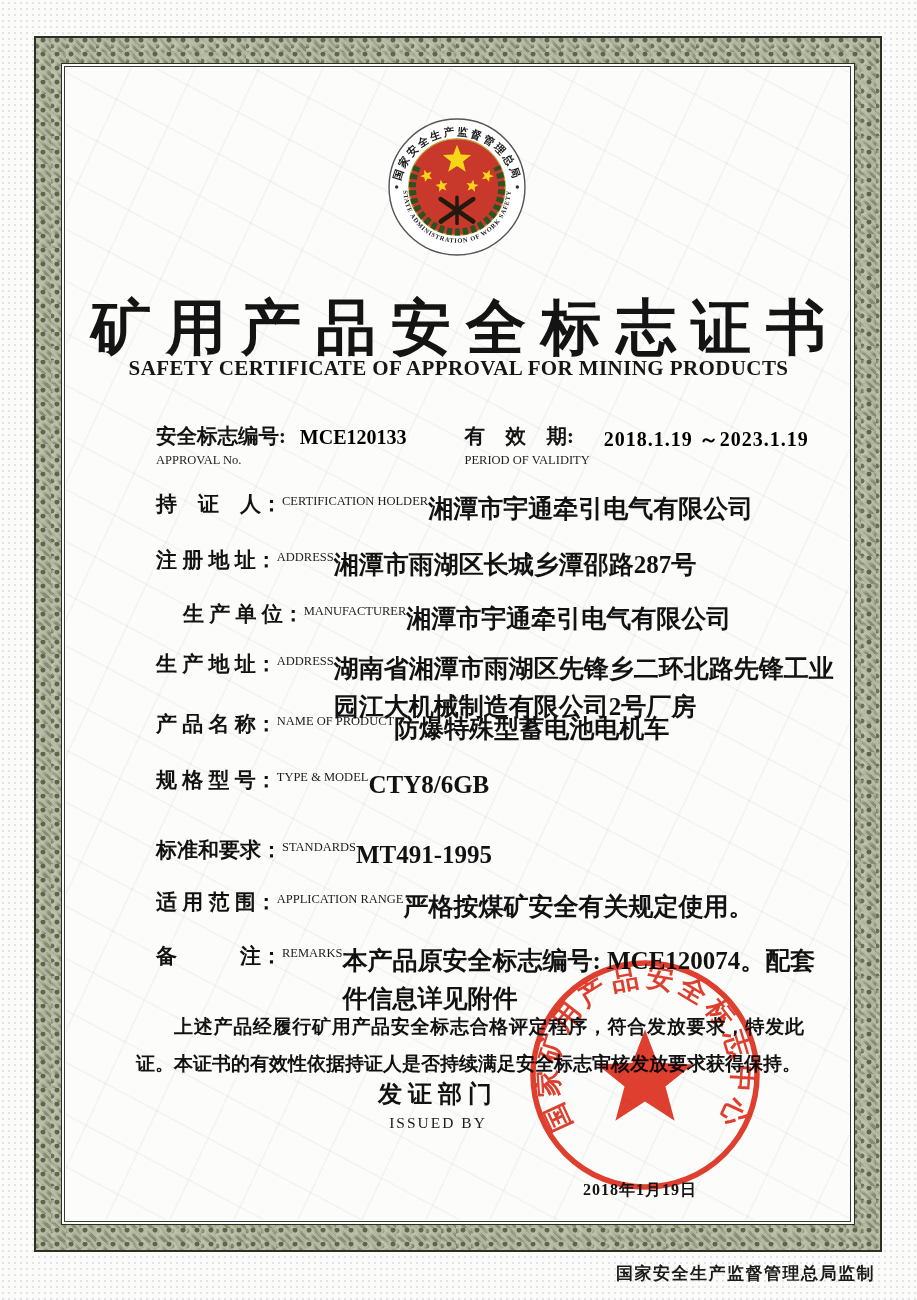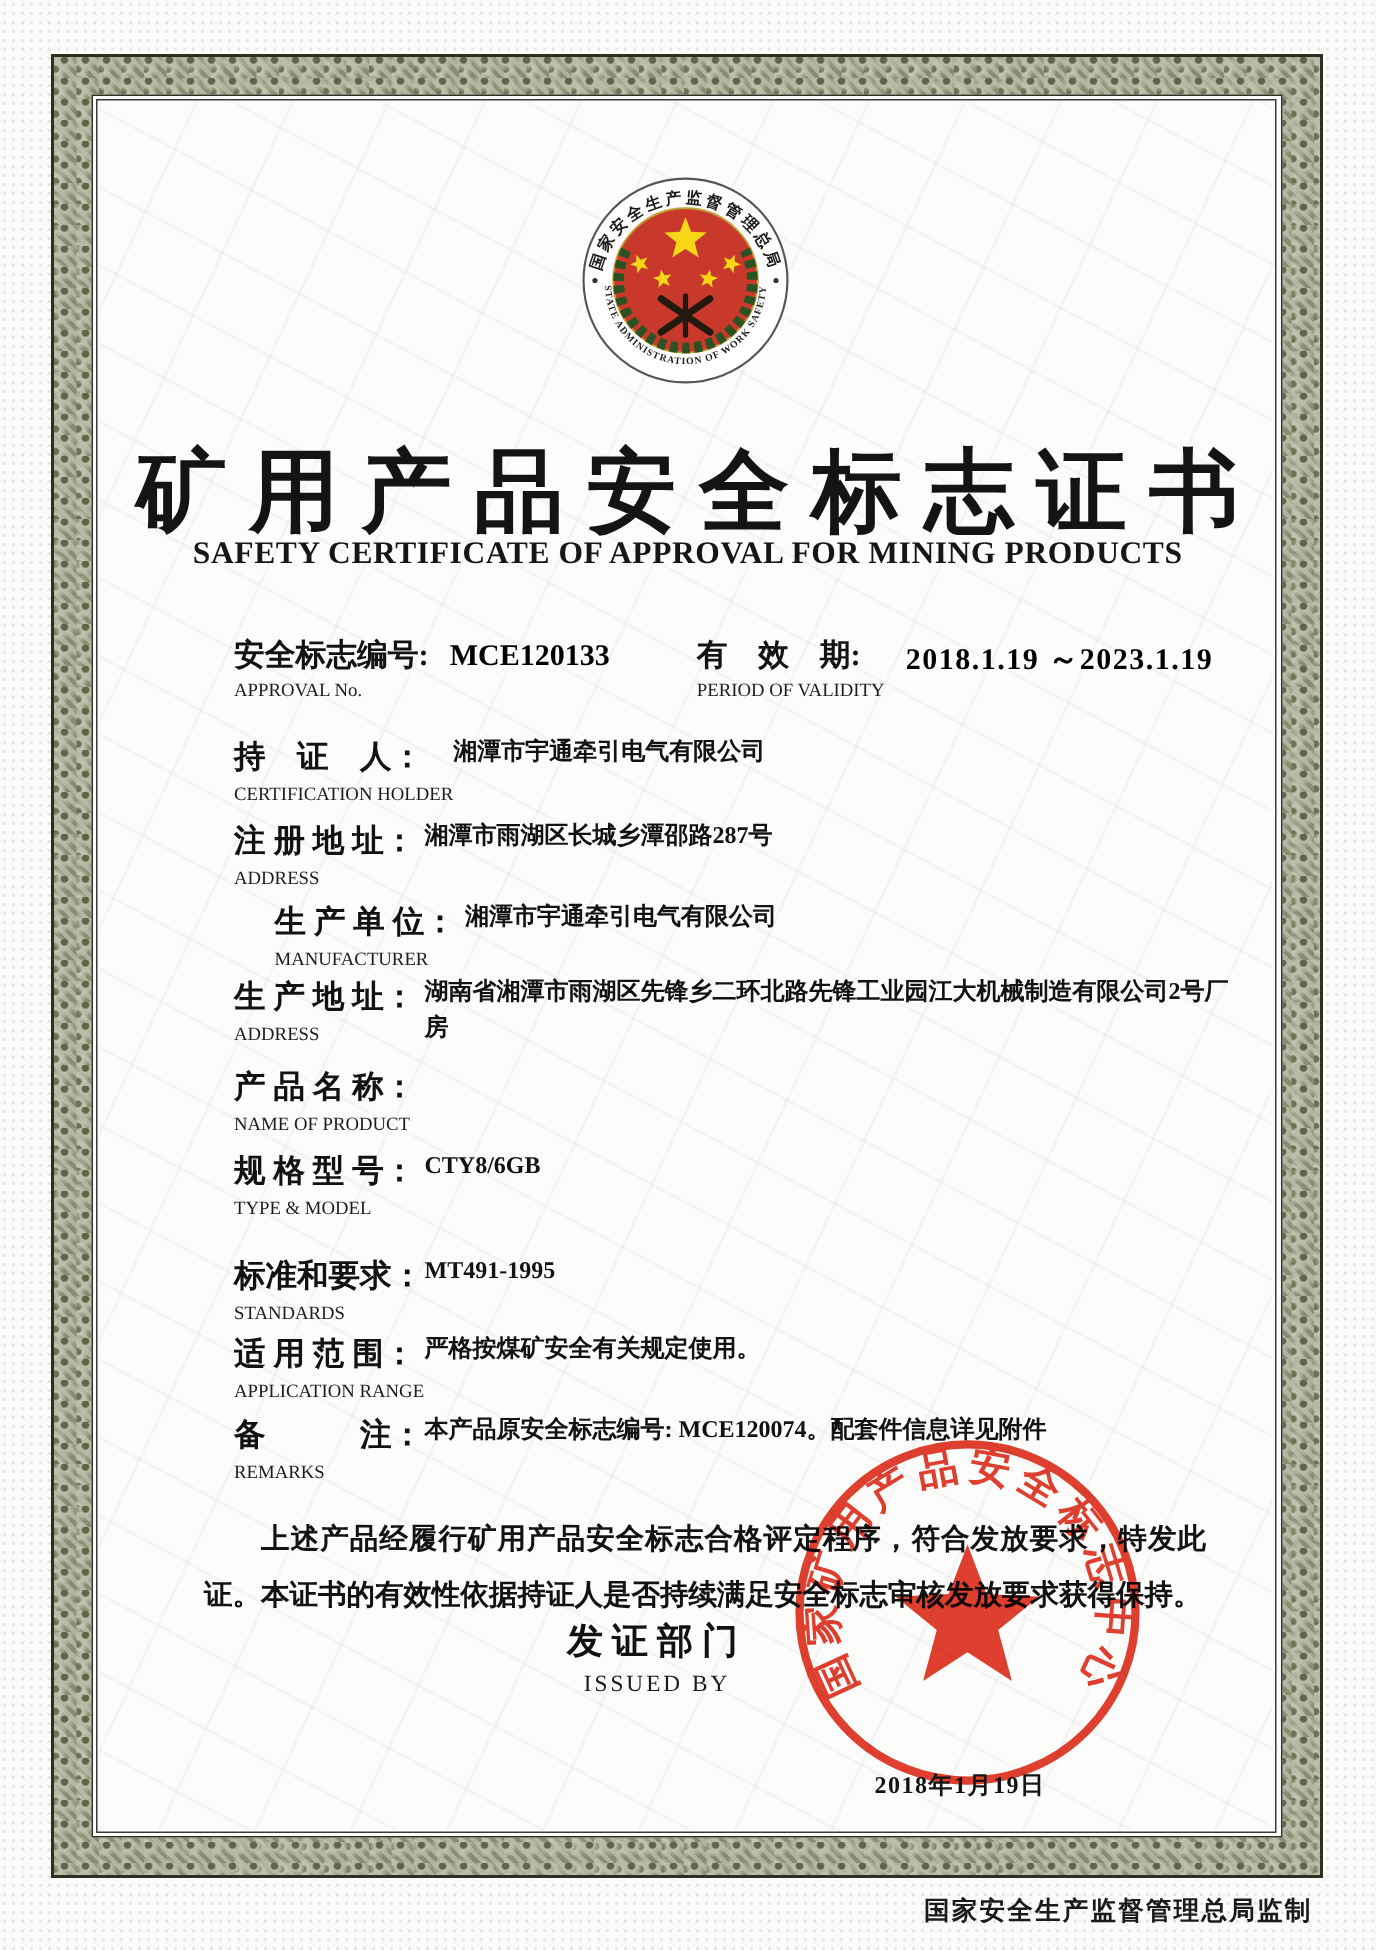--- a/index.html
+++ b/index.html
@@ -32,24 +32,24 @@
   
   .approval-row{position:absolute;left:156px;top:422px;width:660px;display:flex;align-items:flex-start;}
   .ap-col{display:flex;flex-direction:column;}
   .cnlab{font-size:20.5px;font-weight:bold;color:#131313;white-space:nowrap;}
   .enlab{font-size:12.5px;color:#1c1c1c;margin-top:3px;white-space:nowrap;font-family:"Liberation Serif",serif;}
   .ap-val{font-size:20px;font-weight:bold;margin:4px 0 0 14px;white-space:nowrap;}
   .ap-col.validity{margin-left:58px;}
   .ap-val.date{letter-spacing:1px;}
   
   .field-row{position:absolute;left:156px;display:flex;align-items:flex-start;width:680px;}
-  .f-label{flex:0 0 127px;display:flex;flex-direction:column;}
+  .f-label{flex:0 0 127px;display:flex;flex-direction:row;}
   .f-label .cn{font-size:21px;font-weight:bold;color:#121212;white-space:nowrap;}
   .f-label .en{font-size:12.5px;color:#1c1c1c;margin-top:4px;white-space:nowrap;}
-  .f-value{font-size:16px;font-weight:bold;color:#121212;width:545px;line-height:1.5;}
+  .f-value{font-size:25px;font-weight:bold;color:#121212;width:545px;line-height:1.5;}
   .r0{top:490px;} .r1{top:546px;} .r2{top:600px;margin-left:27px;} .r3{top:650px;} .r4{top:710px;}
   .r5{top:766px;} .r6{top:836px;} .r7{top:888px;} .r8{top:942px;}
   .statement{position:absolute;left:136px;top:1008px;width:668px;font-size:19px;font-weight:bold;
     color:#121212;line-height:1.95;text-indent:2em;text-align:justify;}
   .issued{position:absolute;left:378px;top:1078px;text-align:center;}
   .issued .cn{font-size:24px;font-weight:bold;letter-spacing:6px;color:#121212;}
   .issued .en{font-size:15.5px;letter-spacing:2px;margin-top:4px;color:#1a1a1a;}
   .seal{position:absolute;left:526px;top:956px;width:238px;height:238px;mix-blend-mode:multiply;opacity:0.92;}
   .issue-date{position:absolute;left:583px;top:1136px;font-size:16px;font-weight:bold;color:#141414;letter-spacing:1px;margin-top:44px;}
   .footer{position:absolute;right:42px;top:1262px;font-size:17px;font-weight:bold;letter-spacing:1.5px;color:#1a1a1a;}
@@ -135,20 +135,21 @@
         <span class="cn">生 产 地 址：</span>
         <span class="en">ADDRESS</span>
       </div>
     <div class="f-value">湖南省湘潭市雨湖区先锋乡二环北路先锋工业园江大机械制造有限公司2号厂房</div>
   </div>
   <div class="field-row r4">
     <div class="f-label">
         <span class="cn">产 品 名 称：</span>
         <span class="en">NAME OF PRODUCT</span>
       </div>
+    <div class="f-value">防爆特殊型蓄电池电机车</div>
   </div>
   <div class="field-row r5">
     <div class="f-label">
         <span class="cn">规 格 型 号：</span>
         <span class="en">TYPE &amp; MODEL</span>
       </div>
     <div class="f-value">CTY8/6GB</div>
   </div>
   <div class="field-row r6">
     <div class="f-label">

